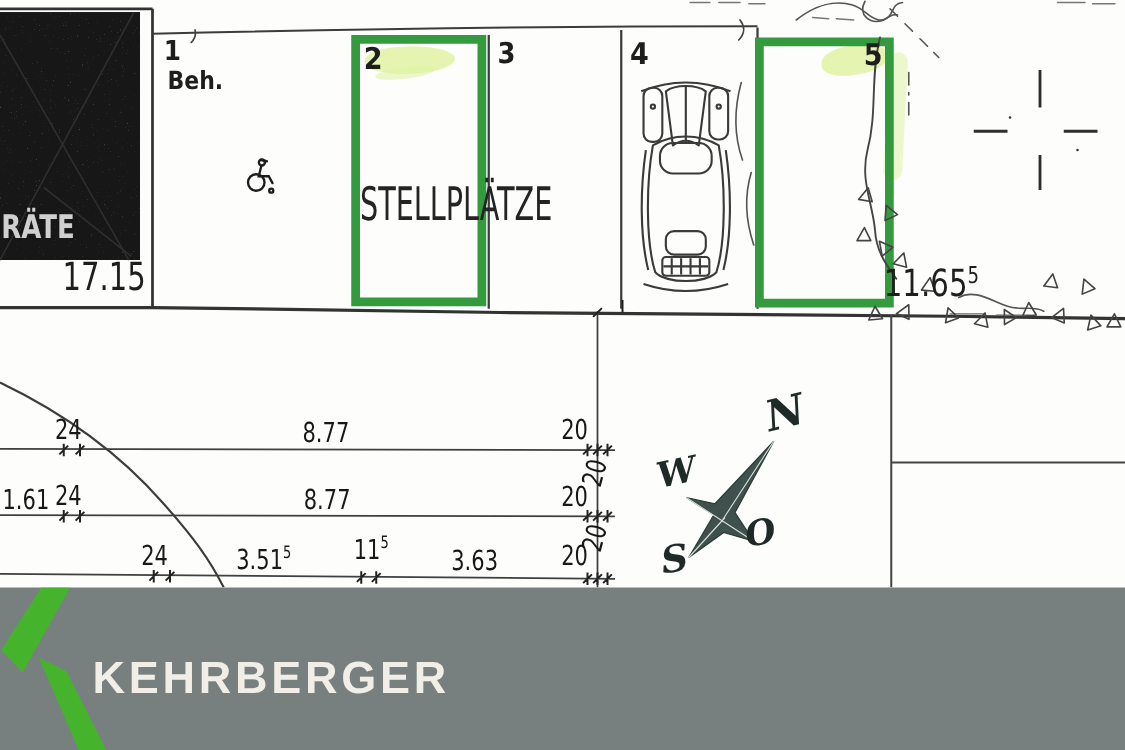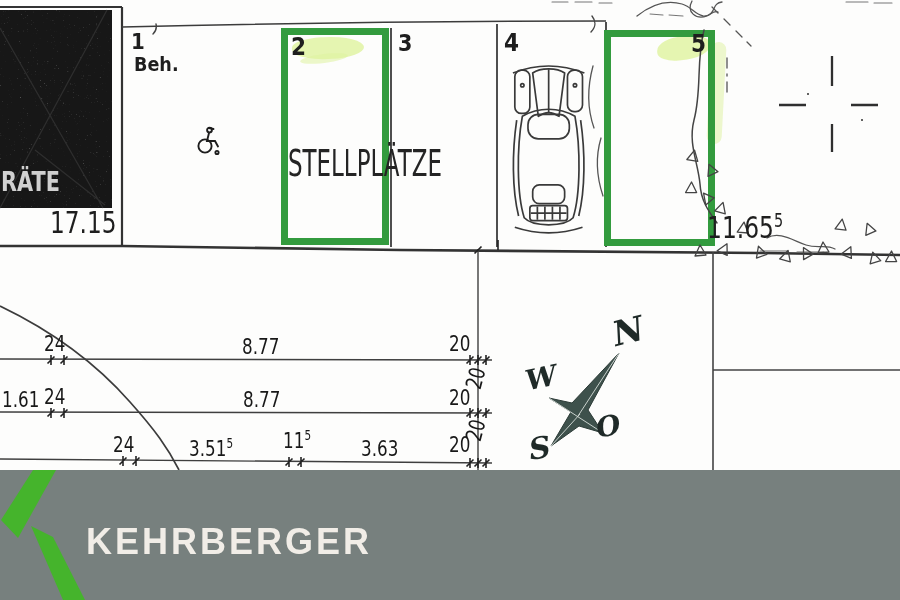--- a/index.html
+++ b/index.html
@@ -11,21 +11,21 @@
   .dim{font-size:21px;font-weight:400;transform:scale(.8,1.05);color:#181818;}
   .dim.rot{transform:rotate(-75deg) scale(.8,1.05);transform-origin:center;}
   .sup{vertical-align:super;font-size:0.62em;}
   .big{font-size:31px;transform:scaleX(.75);}
   .stell{font-size:37px;font-weight:400;letter-spacing:0;transform:scale(.62,1);color:#242424;}
   .rate{font-size:26px;font-weight:700;transform:scaleX(.8);color:#d0d0d0;text-shadow:0 0 2px #222,0 0 1px #111;}
   .compass-letter{font-family:"DejaVu Serif",serif;font-style:italic;font-weight:700;color:#1f2a28;}
   .greenbox{position:absolute;border:7px solid #339b3e;box-sizing:border-box;background:transparent;}
   .hl{position:absolute;background:#def29e;}
   .banner{position:absolute;left:0;top:470px;width:900px;height:130px;background:#77807e;}
-  .brand{position:absolute;left:86px;top:521px;font-family:"Liberation Sans",sans-serif;
+  .brand{position:absolute;left:74px;top:521px;font-family:"Liberation Sans",sans-serif;
          font-size:36px;font-weight:700;letter-spacing:3px;color:#f1ede7;}
   svg{display:block;}
 </style>
 </head>
 <body>
 
 <div id="stage">
 
   <svg class="abs" style="left:0;top:0;" width="900" height="470" viewBox="0 0 900 470">
     <defs>

